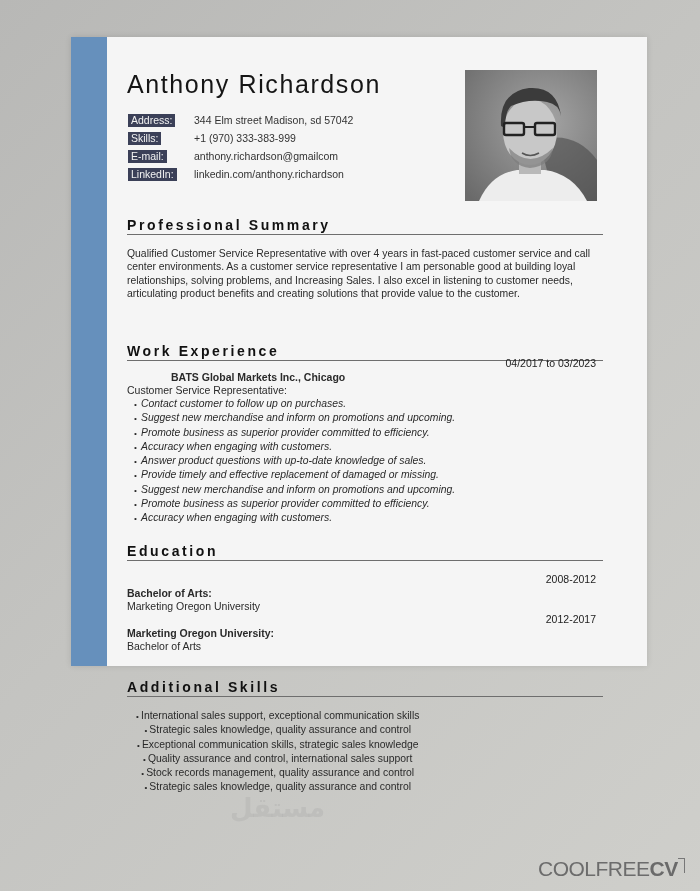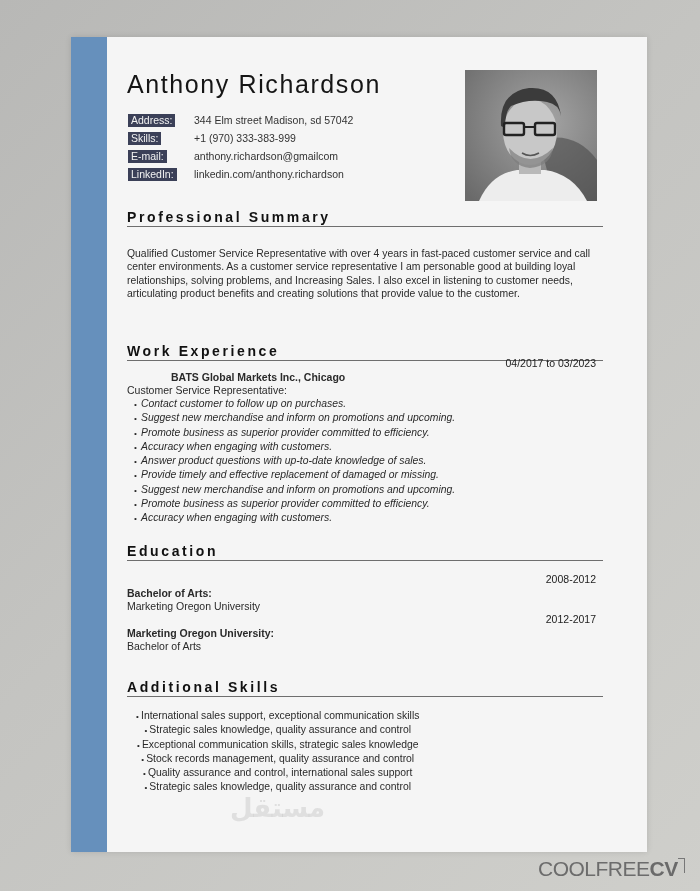--- a/index.html
+++ b/index.html
@@ -3,21 +3,21 @@
   <meta charset="utf-8">
   <style>
     html, body { margin: 0; padding: 0; }
     body {
       width: 700px; height: 891px; position: relative; overflow: hidden;
       background: linear-gradient(135deg, #b8b8b6 0%, #c4c4c1 45%, #cfcfcb 100%);
       font-family: "Liberation Sans", sans-serif;
       color: #222;
     }
     .page {
-      position: absolute; left: 71px; top: 37px; width: 576px; height: 815px;
+      position: absolute; left: 71px; top: 37px; width: 576px; height: 629px;
       background: #f5f5f5;
       box-shadow: 0 0 6px rgba(0,0,0,0.12);
     }
     .stripe {
       position: absolute; left: 0; top: 0; width: 36px; height: 100%;
       background: #6690bc;
     }
     .name {
       position: absolute; left: 56px; top: 33px;
       font-size: 25px; letter-spacing: 1.6px; color: #151515; font-weight: normal;
@@ -109,21 +109,21 @@
       <ellipse cx="65" cy="62" rx="27" ry="33" fill="#c8c8c8"></ellipse>
       <path d="M36 56 Q34 22 64 18 Q92 16 96 46 Q94 34 82 32 Q64 28 46 36 Q40 42 40 58 Z" fill="#3b3b3b"></path>
       <path d="M44 78 Q65 100 88 78 Q86 96 65 98 Q46 96 44 78 Z" fill="#7d7d7d" opacity="0.7"></path>
       <rect x="39" y="53" width="20" height="12" rx="2" fill="none" stroke="#222" stroke-width="2.4"></rect>
       <rect x="70" y="53" width="20" height="12" rx="2" fill="none" stroke="#222" stroke-width="2.4"></rect>
       <line x1="59" y1="57" x2="70" y2="57" stroke="#222" stroke-width="2"></line>
       <path d="M57 83 Q65 88 74 83" stroke="#555" stroke-width="1.6" fill="none"></path>
     </svg>
   </div>
 
-  <div class="section-title" style="top:172px;">Professional Summary</div>
+  <div class="section-title" style="top:180px;">Professional Summary</div>
   <div class="para" style="top:210px;">Qualified Customer Service Representative with over 4 years in fast-paced customer service and call center environments. As a customer service representative I am personable good at building loyal relationships, solving problems, and Increasing Sales. I also excel in listening to customer needs, articulating product benefits and creating solutions that provide value to the customer.</div>
 
   <div class="section-title" style="top:290px;margin-top:16px;">Work Experience</div>
   <div class="date" style="top:320px;">04/2017 to 03/2023</div>
   <div class="txt bold" style="top:334px;padding-left:44px;">BATS Global Markets Inc., Chicago</div>
   <div class="txt" style="top:347px;">Customer Service Representative:</div>
   <ul class="bullets" style="top:360px;font-style:italic;">
     <li>Contact customer to follow up on purchases.</li>
     <li>Suggest new merchandise and inform on promotions and upcoming.</li>
     <li>Promote business as superior provider committed to efficiency.</li>
@@ -141,22 +141,22 @@
   <div class="txt" style="top:563px;">Marketing Oregon University</div>
   <div class="date" style="top:576px;">2012-2017</div>
   <div class="txt bold" style="top:590px;">Marketing Oregon University:</div>
   <div class="txt" style="top:603px;">Bachelor of Arts</div>
 
   <div class="section-title" style="top:642px;">Additional Skills</div>
   <ul class="bullets" style="top:672px;text-align:center;">
     <li>International sales support, exceptional communication skills</li>
     <li>Strategic sales knowledge, quality assurance and control</li>
     <li>Exceptional communication skills, strategic sales knowledge</li>
+    <li>Quality assurance and control, international sales support</li>
     <li>Stock records management, quality assurance and control</li>
-    <li>Quality assurance and control, international sales support</li>
     <li>Strategic sales knowledge, quality assurance and control</li>
   </ul>
 </div>
 
 <div class="watermark">مستقل</div>
 
 <div class="brand">
   <span>COOLFREE</span><span class="cv">CV</span><span class="corner"></span>
 </div>
 

